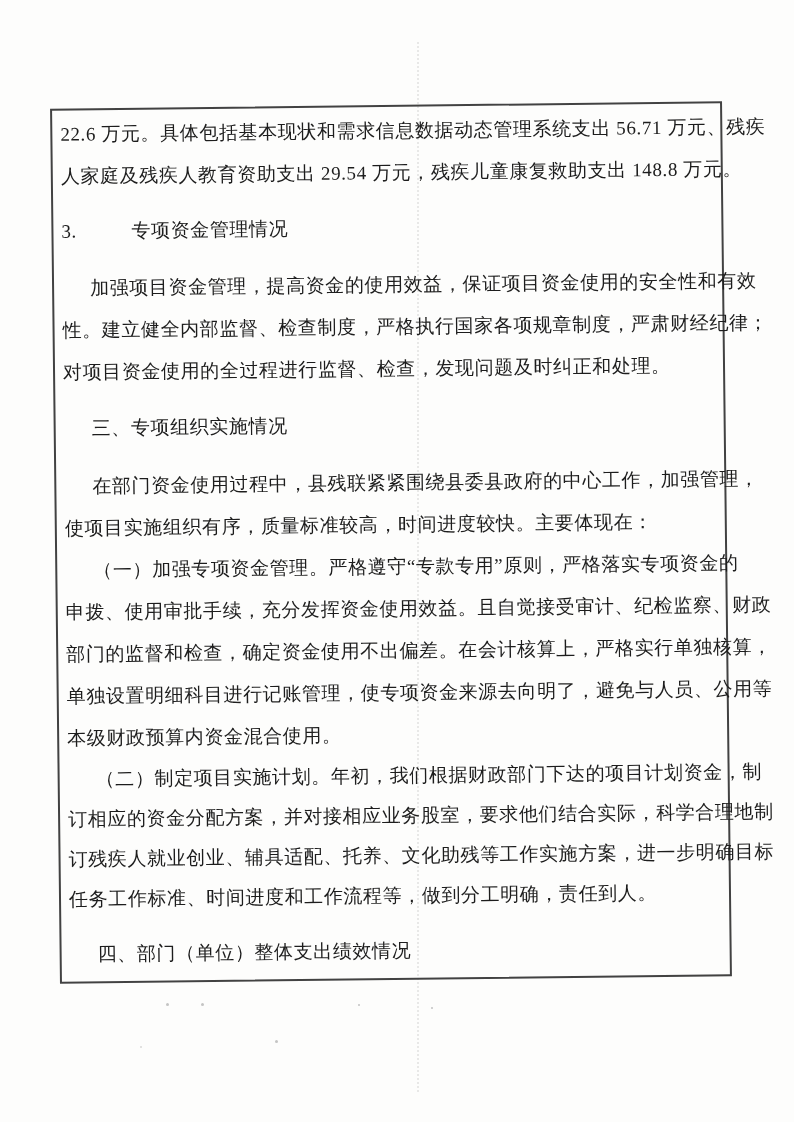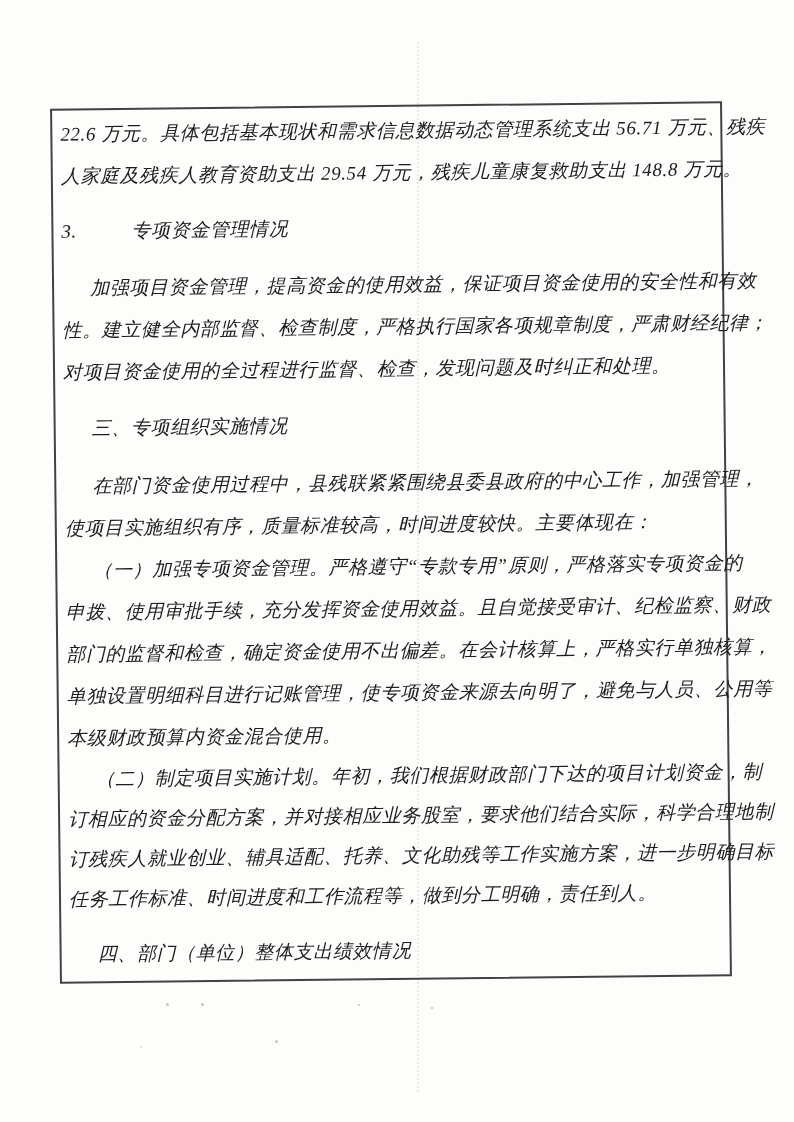--- a/index.html
+++ b/index.html
@@ -8,21 +8,20 @@
     background: #ffffff;
   }
   .page {
     position: relative;
     width: 794px;
     height: 1122px;
     background: #fdfdfc;
     overflow: hidden;
     font-family: "Liberation Serif", "DejaVu Serif", serif;
     color: #1d1d1d;
-    font-style: italic;
   }
   
   .fold-line {
     position: absolute;
     left: 417px;
     top: 42px;
     height: 1050px;
     width: 0;
     border-left: 2px dotted #d7d7d7;
     opacity: 0.55;

